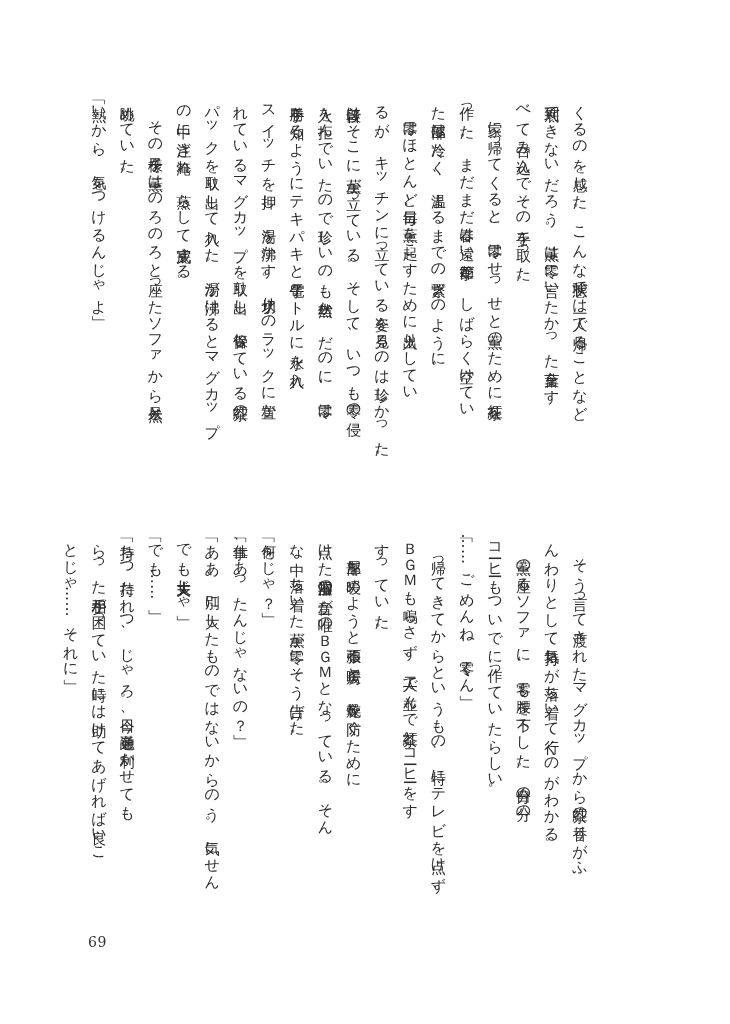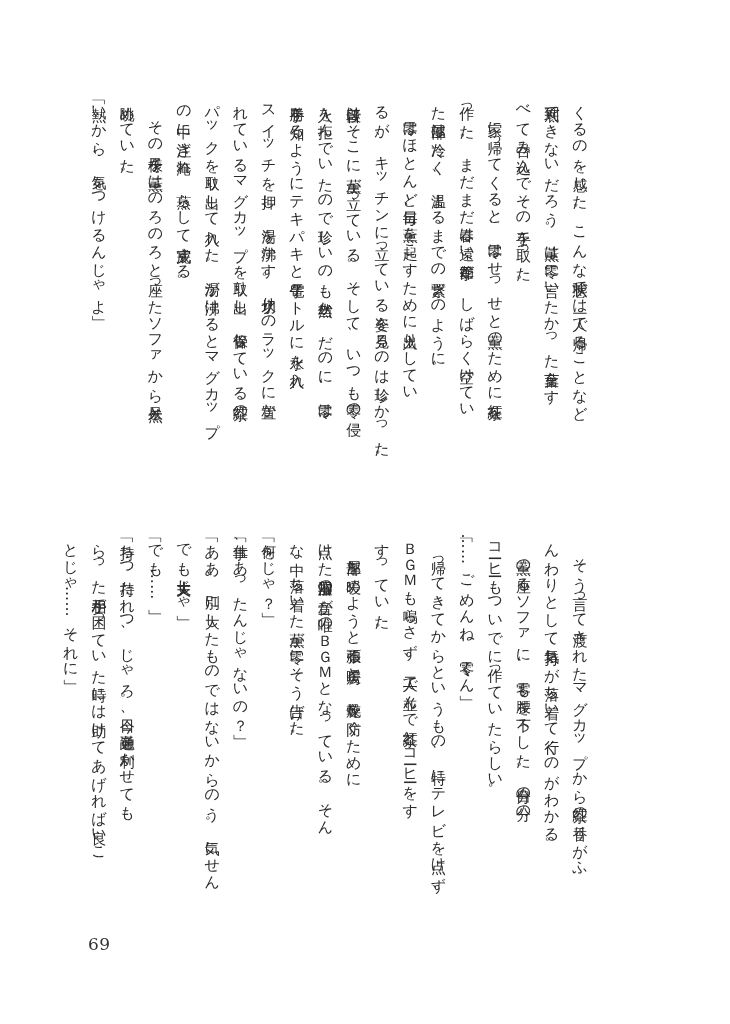--- a/index.html
+++ b/index.html
@@ -21,21 +21,21 @@
   .band-upper{top:95px;right:136px;height:392px;}
   .band-lower{top:533px;right:136px;height:392px;}
   .tl{
     margin:0;
     line-height:28.3px;
     white-space:nowrap;
   }
   .pagenum{
     position:absolute;
     left:88px;top:934px;
-    font-size:17px;
+    font-size:14px;
     color:#333333;
     letter-spacing:0.5px;
   }
 </style>
 </head>
 <body>
 
 <div class="page">
 
   <div class="band band-upper">

